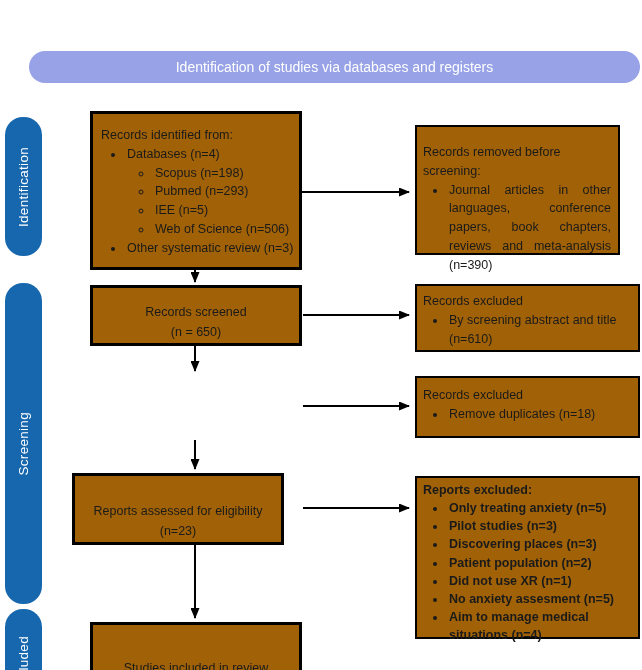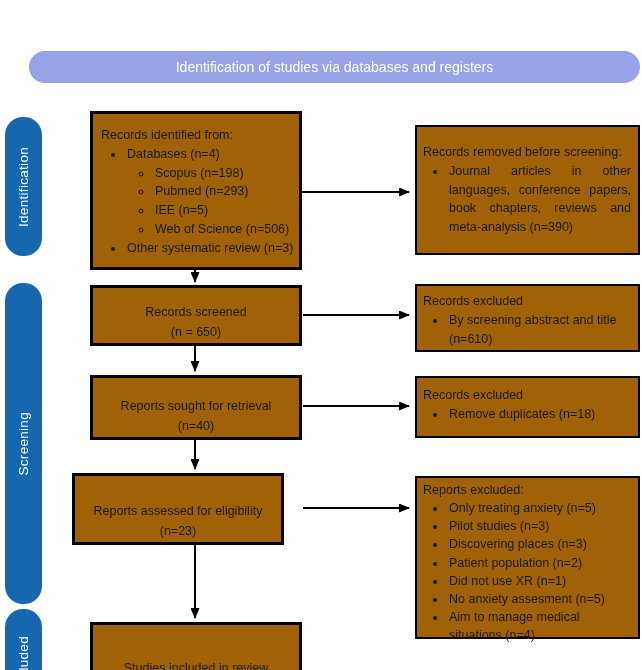--- a/index.html
+++ b/index.html
@@ -33,24 +33,24 @@
   }
   .box.center{display:flex;flex-direction:column;align-items:center;justify-content:flex-end;text-align:center;line-height:1.65;}
   .sidebox{border-width:2px;}
 
   #box-identified{left:90px;top:63px;width:212px;height:159px;padding:12px 2px 0 8px;}
   #box-screened{left:90px;top:237px;width:212px;height:61px;}
   #box-sought{left:90px;top:327px;width:212px;height:65px;}
   #box-assessed{left:72px;top:425px;width:212px;height:72px;}
   #box-included{left:90px;top:574px;width:212px;height:80px;}
 
-  #box-removed{left:415px;top:77px;width:225px;height:130px;padding:16px 7px 0 6px;}
+  #box-removed{left:415px;top:77px;width:205px;height:130px;padding:16px 7px 0 6px;}
   #box-excluded-screening{left:415px;top:236px;width:225px;height:68px;padding:6px 4px 0 6px;}
   #box-excluded-duplicates{left:415px;top:328px;width:225px;height:62px;padding:8px 4px 0 6px;}
-  #box-excluded-reports{left:415px;top:428px;width:225px;height:163px;padding:3px 4px 10px 6px;line-height:1.45;}
+  #box-excluded-reports{left:415px;top:428px;width:225px;height:163px;padding:3px 4px 10px 6px;line-height:1.45;font-weight:bold;}
 
   .box ul{margin:0;padding-left:24px;list-style:disc outside;}
   .box ul ul{list-style:circle outside;padding-left:26px;}
   .box li{padding-left:2px;}
   .justify li span{display:block;text-align:justify;}
 
   .arrows{position:absolute;left:0;top:0;pointer-events:none;}
 </style>
 </head>
 <body>
@@ -83,24 +83,20 @@
       </li>
       <li><span>Other systematic review (n=3)</span></li>
     </ul>
   </div>
 
   <div class="box center" id="box-screened">
     <div>Records screened</div>
     <div>(n = 650)</div>
   </div>
 
-  <div class="box center" id="box-sought">
-    <div>Reports sought for retrieval</div>
-    <div>(n=40)</div>
-  </div>
 
   <div class="box center" id="box-assessed">
     <div>Reports assessed for eligibility</div>
     <div>(n=23)</div>
   </div>
 
   <div class="box center" id="box-included">
     <div>Studies included in review</div>
     <div>(n=6)</div>
   </div>

